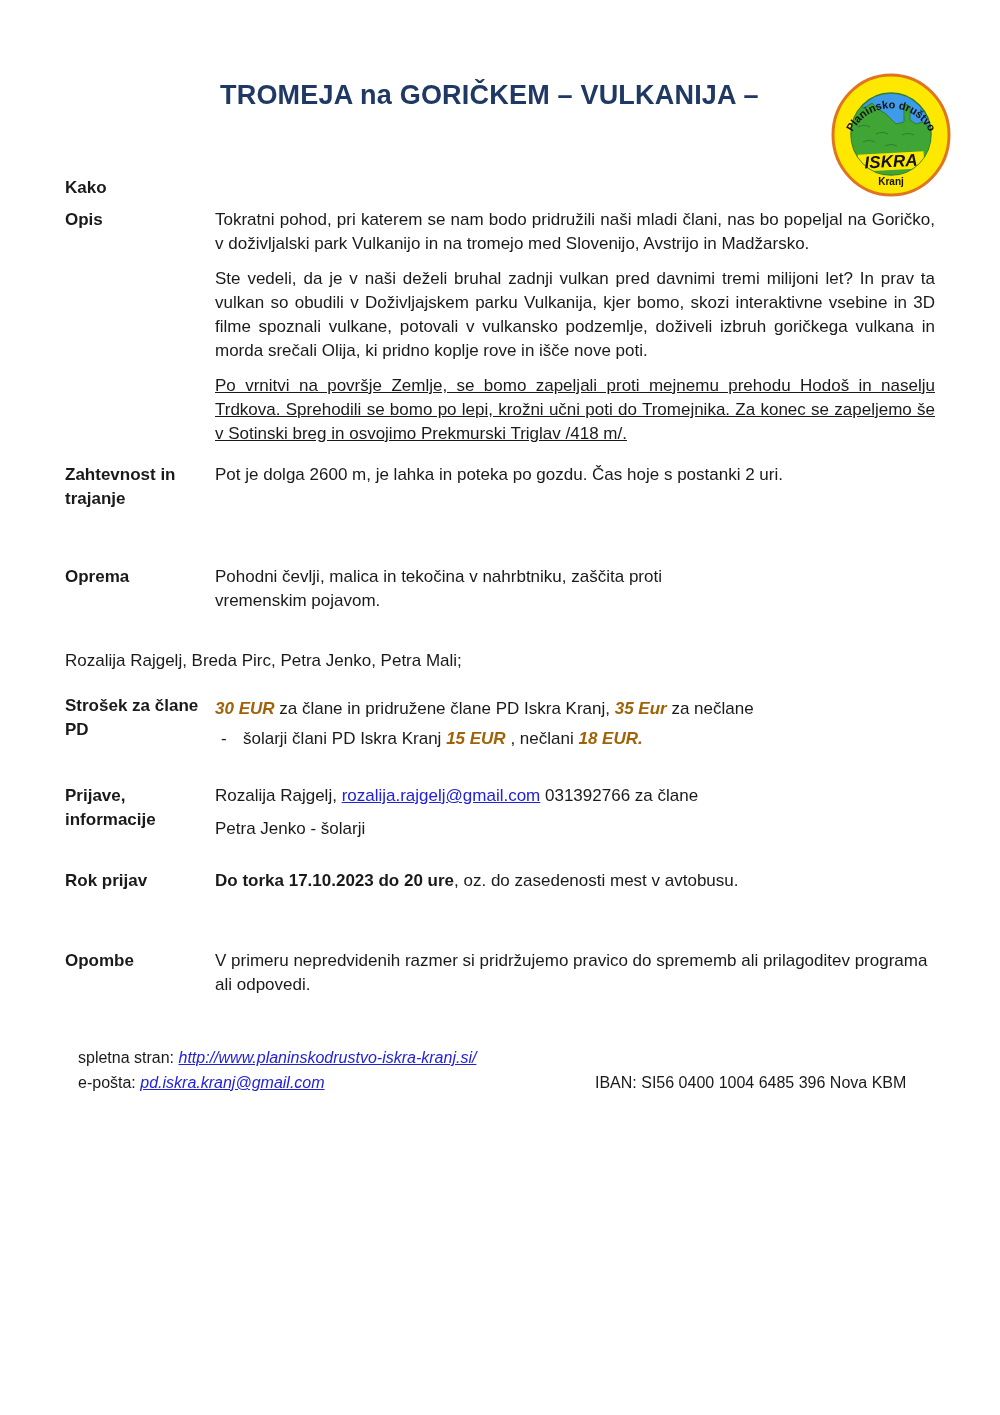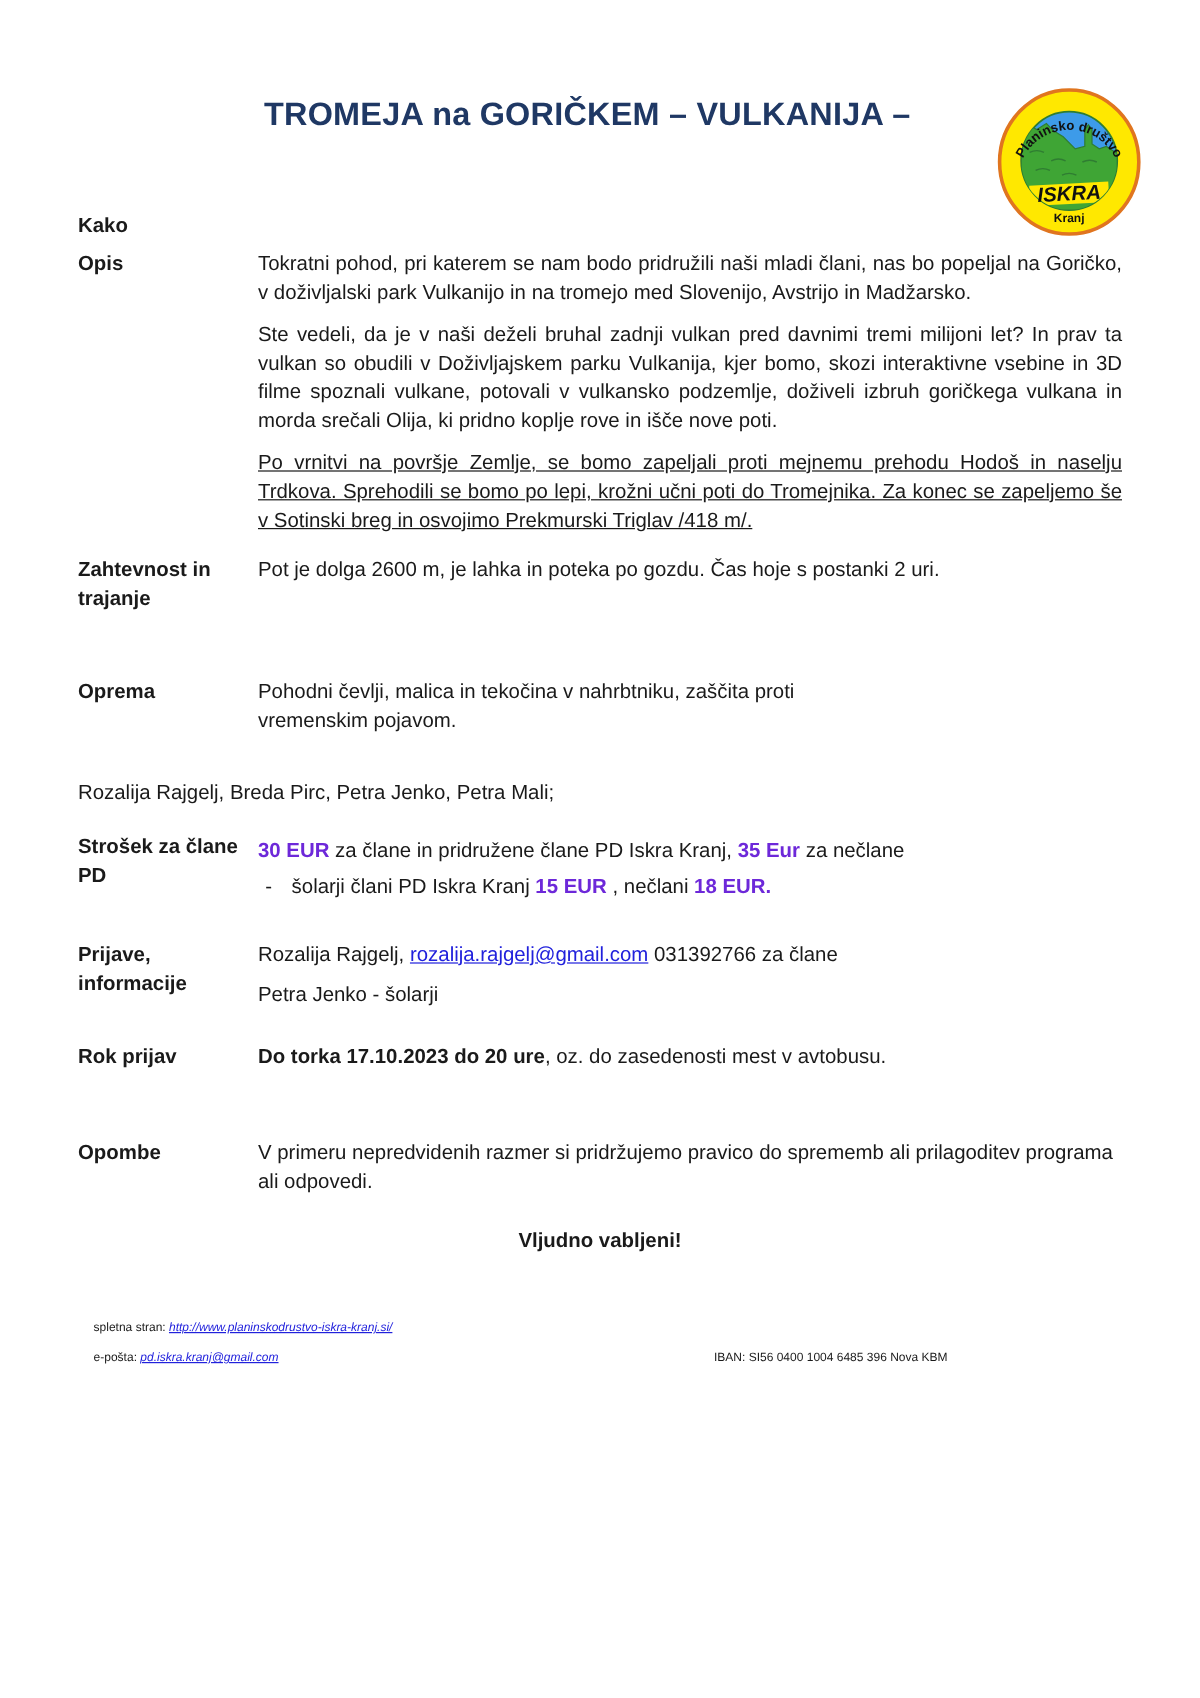--- a/index.html
+++ b/index.html
@@ -44,34 +44,34 @@
   }
   .row .label .lbl{display:inline-block;max-width:135px;}
   .row .content{
     width:720px;
     line-height:24px;
   }
   .content p{margin:0 0 11px 0;}
   .content p:last-child{margin-bottom:0;text-decoration:underline;}
   .just{text-align:justify;}
   .b{font-weight:bold;}
-  .navy{color:#6d28d9;font-weight:bold;}
+  .navy{color:#a16207;font-weight:bold;font-style:italic;}
   a.lnk{color:#2121DC;text-decoration:underline;cursor:pointer;}
   .bullet-line{display:flex;}
   .bullet-line .dash{flex:0 0 28px;padding-left:6px;box-sizing:border-box;}
   .closing{
     text-align:center;
     font-weight:bold;
     margin-top:25px;
     line-height:24px;
   }
   .footer{
     margin-top:48px;
     padding-left:13px;
-    font-size:10px;
+    font-size:16px;
     line-height:25px;
     position:relative;
   }
   .footer .iban{
     position:absolute;
     left:530px;
     top:25px;
     color:#1a1a1a;
     white-space:nowrap;
   }
@@ -172,21 +172,20 @@
   <div class="row r-rok">
     <div class="label"><span class="lbl">Rok prijav</span></div>
     <div class="content"><span class="b">Do torka 17.10.2023 do 20 ure</span><span>, oz. do zasedenosti mest v avtobusu.</span></div>
   </div>
 
   <div class="row">
     <div class="label"><span class="lbl">Opombe</span></div>
     <div class="content">V primeru nepredvidenih razmer si pridržujemo pravico do sprememb ali prilagoditev programa ali odpovedi.</div>
   </div>
 
-  <div class="closing">Vljudno vabljeni!</div>
 
   <div class="footer">
     <div><span>spletna stran: </span><a class="lnk it">http://www.planinskodrustvo-iskra-kranj.si/</a></div>
     <div><span>e-pošta: </span><a class="lnk it">pd.iskra.kranj@gmail.com</a></div>
     <div class="iban">IBAN: SI56 0400 1004 6485 396 Nova KBM</div>
   </div>
 
 </div>
 
 </body></html>

